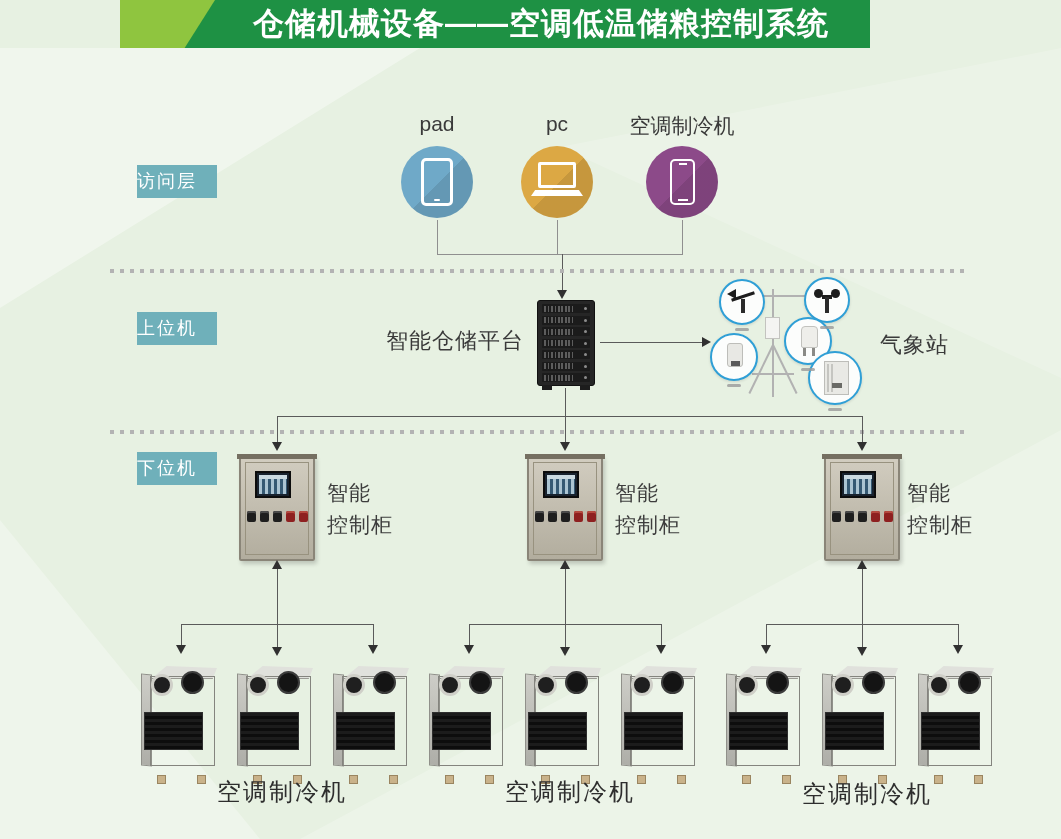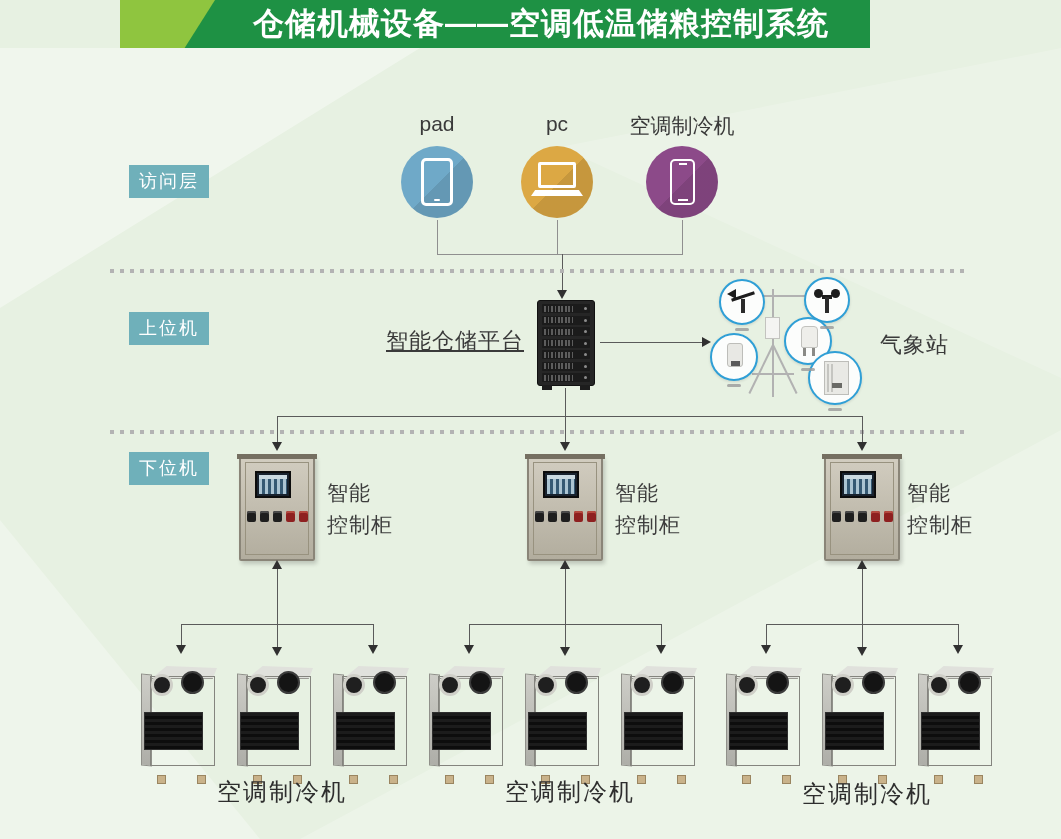--- a/index.html
+++ b/index.html
@@ -13,22 +13,22 @@
   .w3 { left:300px; top:430px; width:761px; height:409px; background:rgba(255,255,255,.22); clip-path:polygon(0 100%,100% 0,100% 100%); }
   .w4 { left:560px; top:48px; width:501px; height:330px; background:rgba(255,255,255,.18); clip-path:polygon(100% 0,100% 100%,0 30%); }
 
   
   .banner { position:absolute; left:120px; top:0; width:750px; height:48px; background:#1e9144; }
   .banner-accent { position:absolute; left:0; top:0; width:95px; height:48px; background:#8fc53f; clip-path:polygon(0 0,100% 0,68% 100%,0 100%); }
   .banner-title { position:absolute; left:100px; right:8px; top:0; height:36px; line-height:48px; text-align:center;
     color:#ffffff; font-size:31px; font-weight:bold; letter-spacing:1px; white-space:nowrap; }
 
   
-  .layer-badge { position:absolute; left:129px; width:80px; height:33px; background:#6fb0ba; color:#fff;
-    font-size:18px; text-align:center; line-height:33px; letter-spacing:2px; }
+  .layer-badge { position:absolute; left:137px; width:80px; height:33px; background:#6fb0ba; color:#fff;
+    font-size:18px; text-align:left; line-height:33px; letter-spacing:2px; }
 
   
   .dev-label { position:absolute; width:120px; text-align:center; font-size:21px; color:#3a3a3a; }
   .circle { position:absolute; width:72px; height:72px; border-radius:50%; overflow:hidden; }
   .circle .lshadow { position:absolute; inset:0; background:linear-gradient(135deg, rgba(0,0,0,0) 52%, rgba(0,0,0,.10) 52%); }
   .glyph { position:absolute; }
   .tablet-glyph { left:20px; top:12px; width:32px; height:48px; border:3px solid #fff; border-radius:5px; }
   .tablet-glyph::after { content:""; position:absolute; left:50%; bottom:2px; width:6px; height:2px; margin-left:-3px; background:#fff; border-radius:2px; }
   .laptop-screen { left:17px; top:16px; width:38px; height:26px; border:3px solid #fff; border-radius:2px; }
   .laptop-base { left:10px; top:44px; width:52px; height:6px; background:#fff; clip-path:polygon(8% 0,92% 0,100% 100%,0 100%); }
@@ -135,21 +135,21 @@
   <div class="vline" style="left:437px; top:220px; height:34px;"></div>
   <div class="vline" style="left:557px; top:220px; height:34px;"></div>
   <div class="vline" style="left:682px; top:220px; height:34px;"></div>
   <div class="hline" style="left:437px; top:254px; width:246px;"></div>
   <div class="vline dk" style="left:562px; top:254px; height:36px;"></div>
   <div class="arr arr-d" style="left:557px; top:290px;"></div>
 
   <div class="dashed" style="left:110px; top:269px; width:856px;"></div>
   <div class="dashed" style="left:110px; top:430px; width:856px;"></div>
 
-  <div class="big-label" style="left:386px; top:326px;text-decoration:underline;">智能仓储平台</div>
+  <div class="big-label" style="left:386px; top:326px;">智能仓储平台</div>
 
   <div class="server">
     <div class="slot"></div>
     <div class="slot"></div>
     <div class="slot"></div>
     <div class="slot"></div>
     <div class="slot"></div>
     <div class="slot"></div>
     <div class="slot"></div>
     <div class="server-foot" style="left:4px;"></div>

